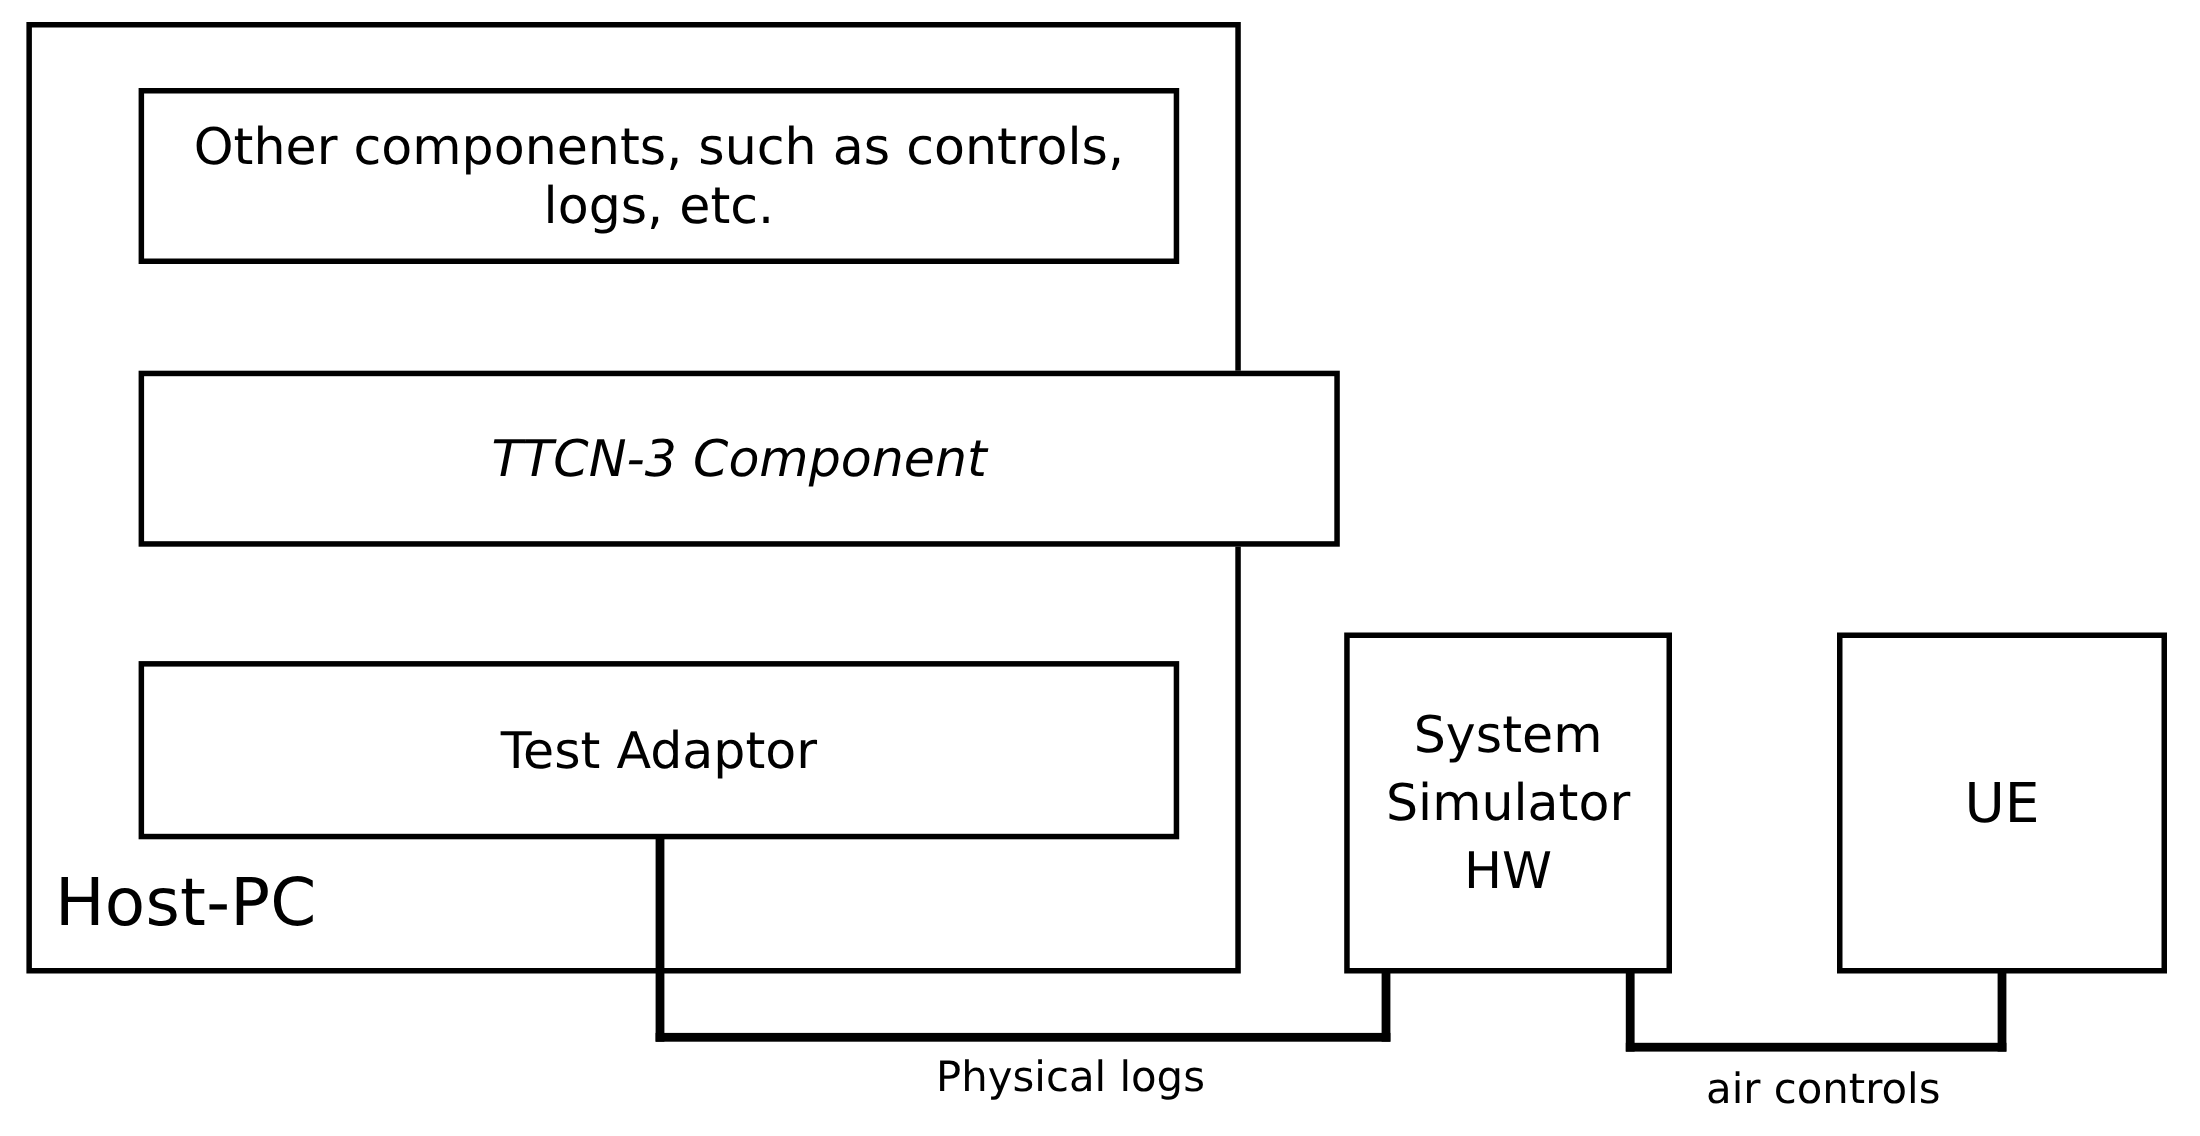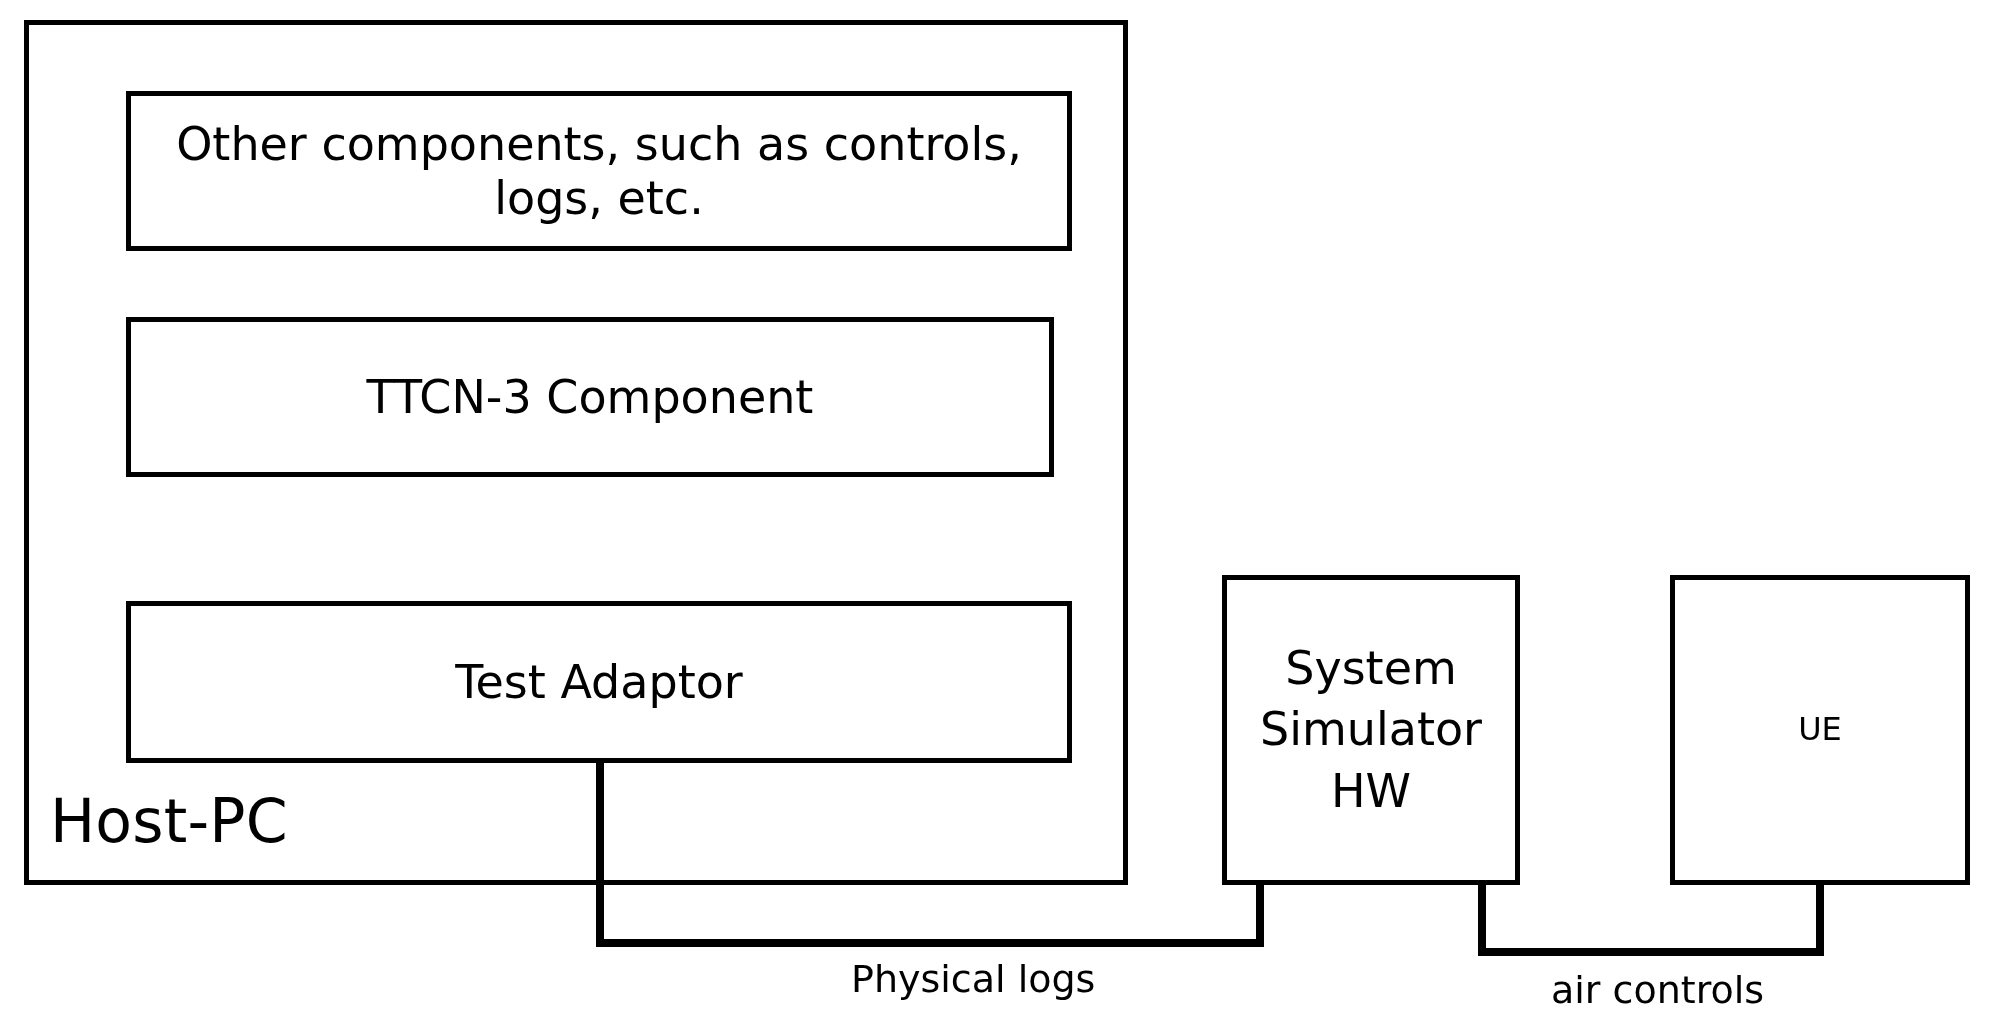--- a/index.html
+++ b/index.html
@@ -55,31 +55,32 @@
     top: 786px;
     font-size: 60px;
     color: #000000;
     letter-spacing: 0.2px;
     white-space: nowrap;
   }
 
   
   #other-components-box {
     left: 126px;
-    top: 91px;
+    top: 80px;
     width: 946px;
     height: 160px;
     font-size: 46px;
   }
   #ttcn3-component-box {
     left: 126px;
-    top: 317px;
-    width: 928px;
+    top: 337px;
+    width: 1092px;
     height: 160px;
     font-size: 46px;
+    font-style: italic;
   }
   #test-adaptor-box {
     left: 126px;
     top: 601px;
     width: 946px;
     height: 162px;
     font-size: 46px;
   }
 
   
@@ -89,21 +90,21 @@
     width: 298px;
     height: 310px;
     font-size: 46px;
     line-height: 1.33;
   }
   #ue-box {
     left: 1670px;
     top: 575px;
     width: 300px;
     height: 310px;
-    font-size: 32px;
+    font-size: 50px;
   }
 
   
   .connector-seg {
     position: absolute;
     background: #000000;
   }
 
   
   #physical-link-stem-left {

